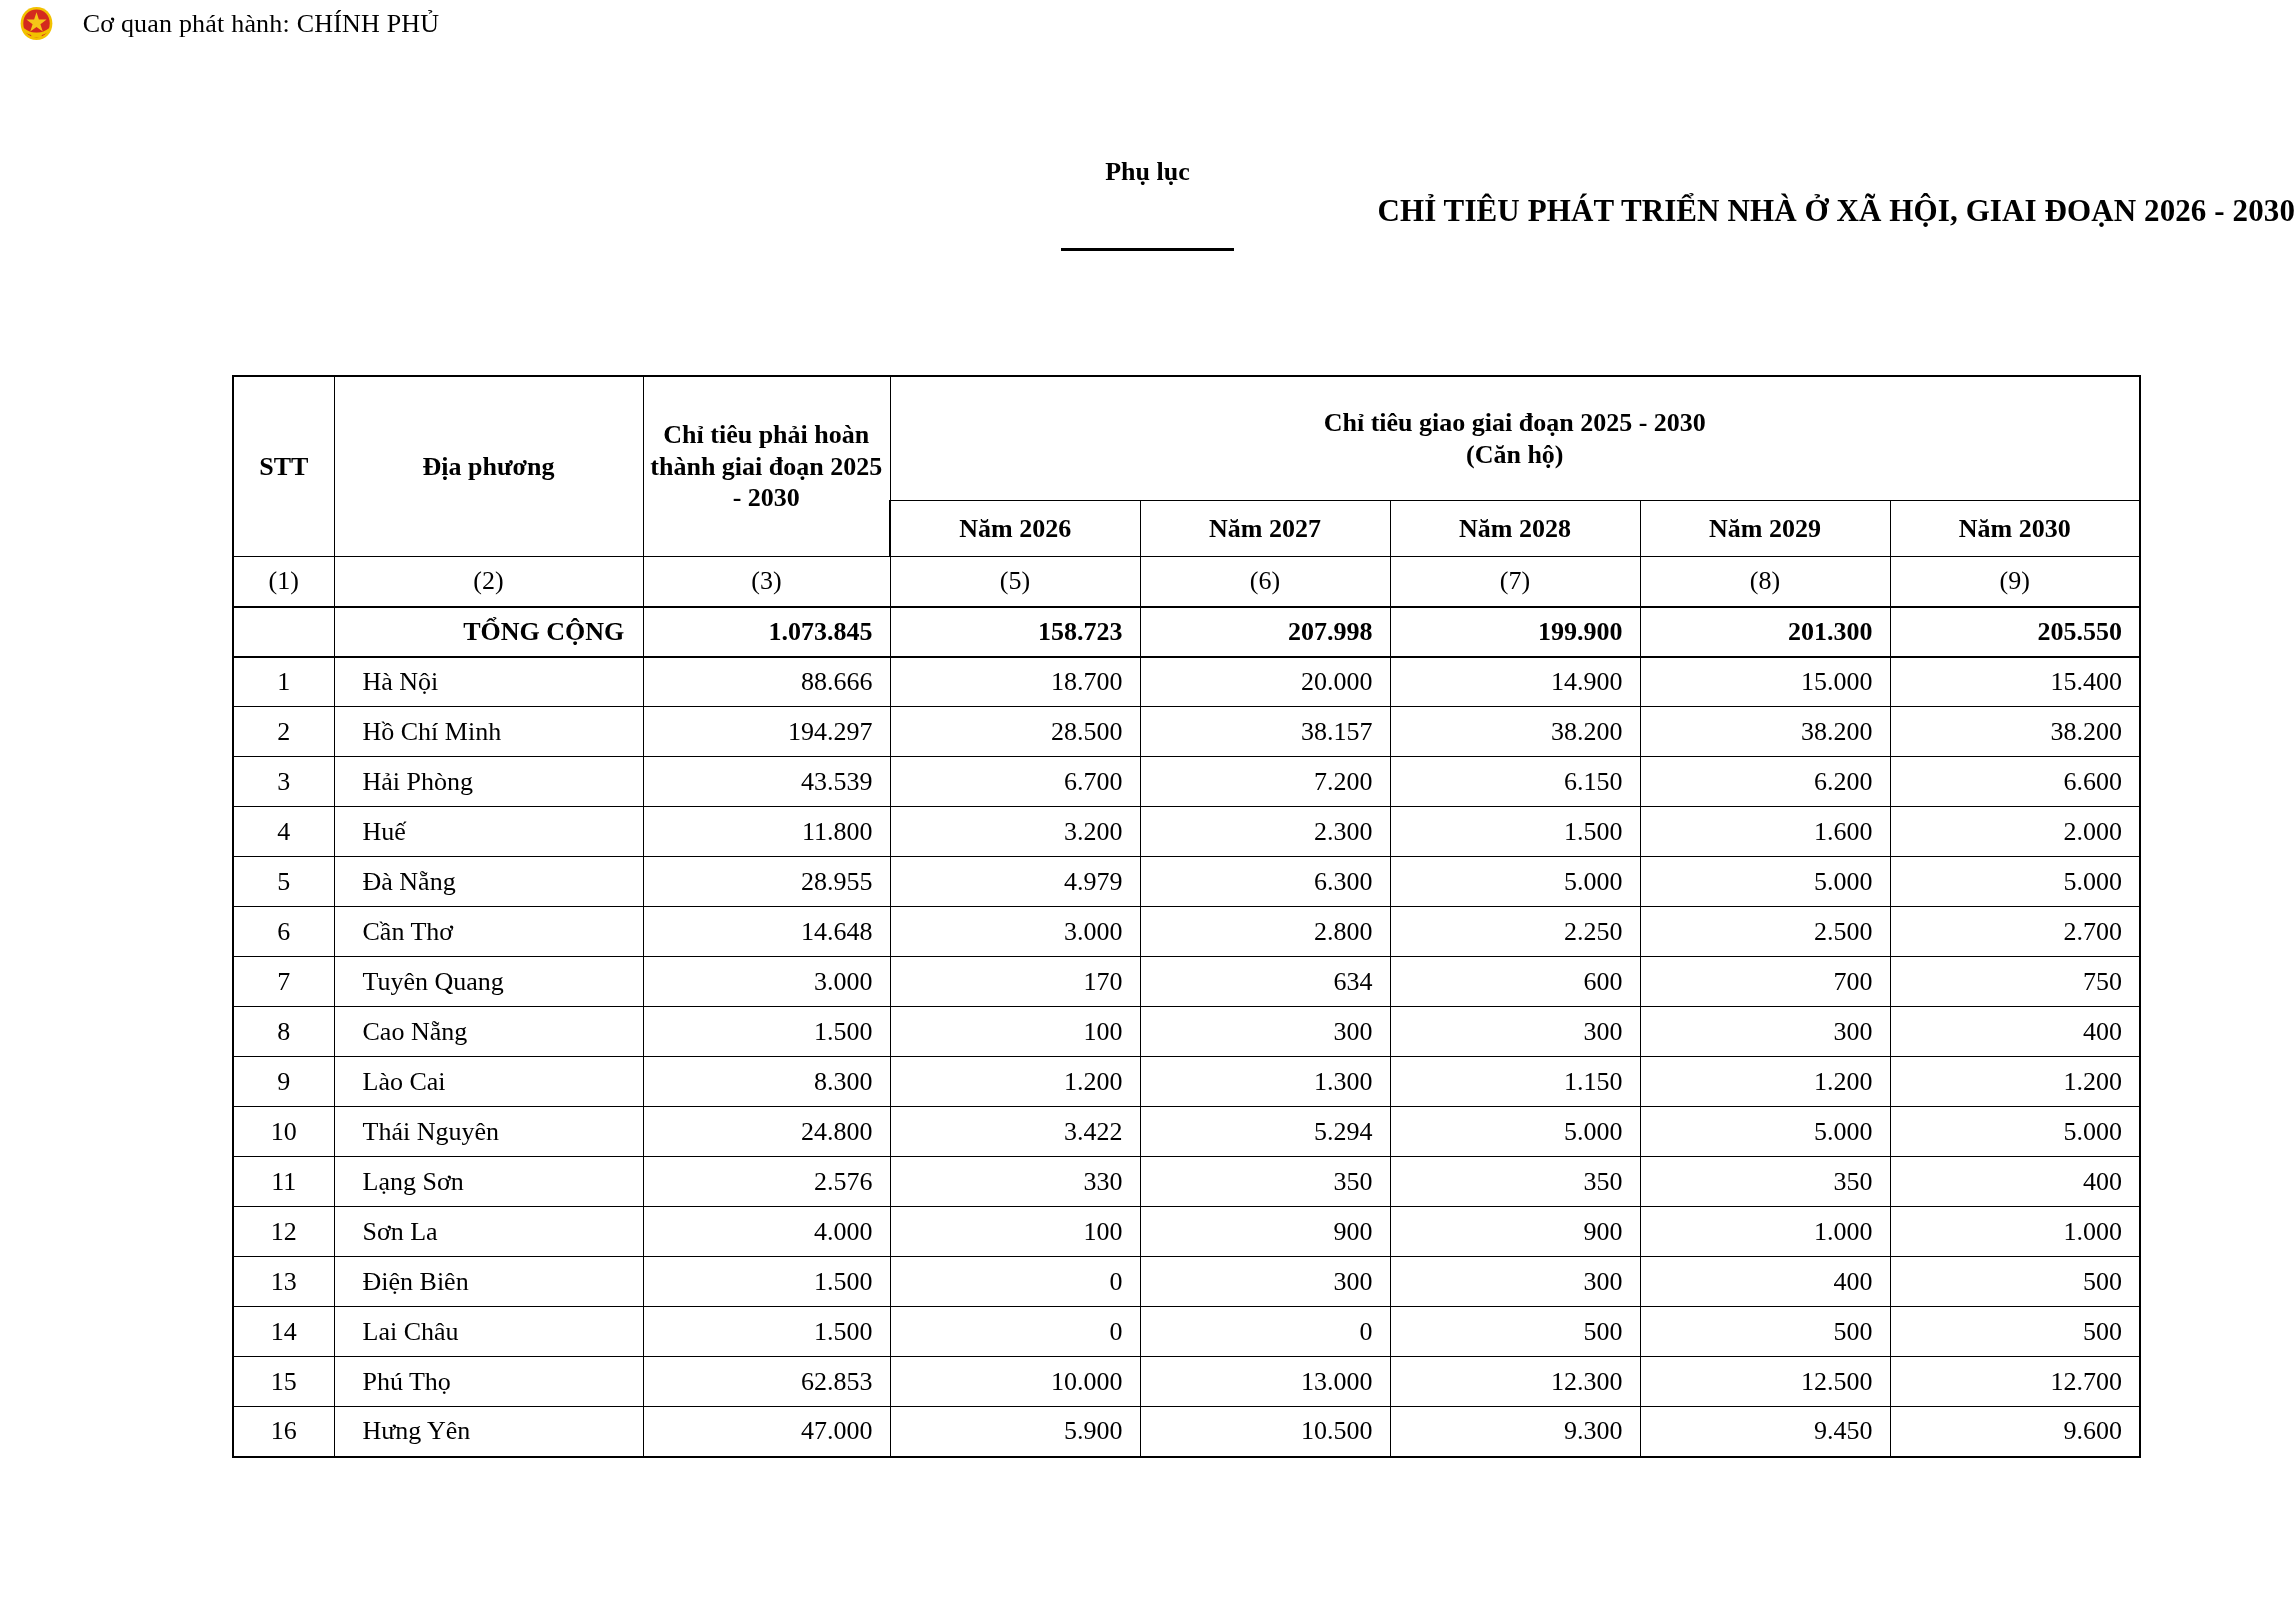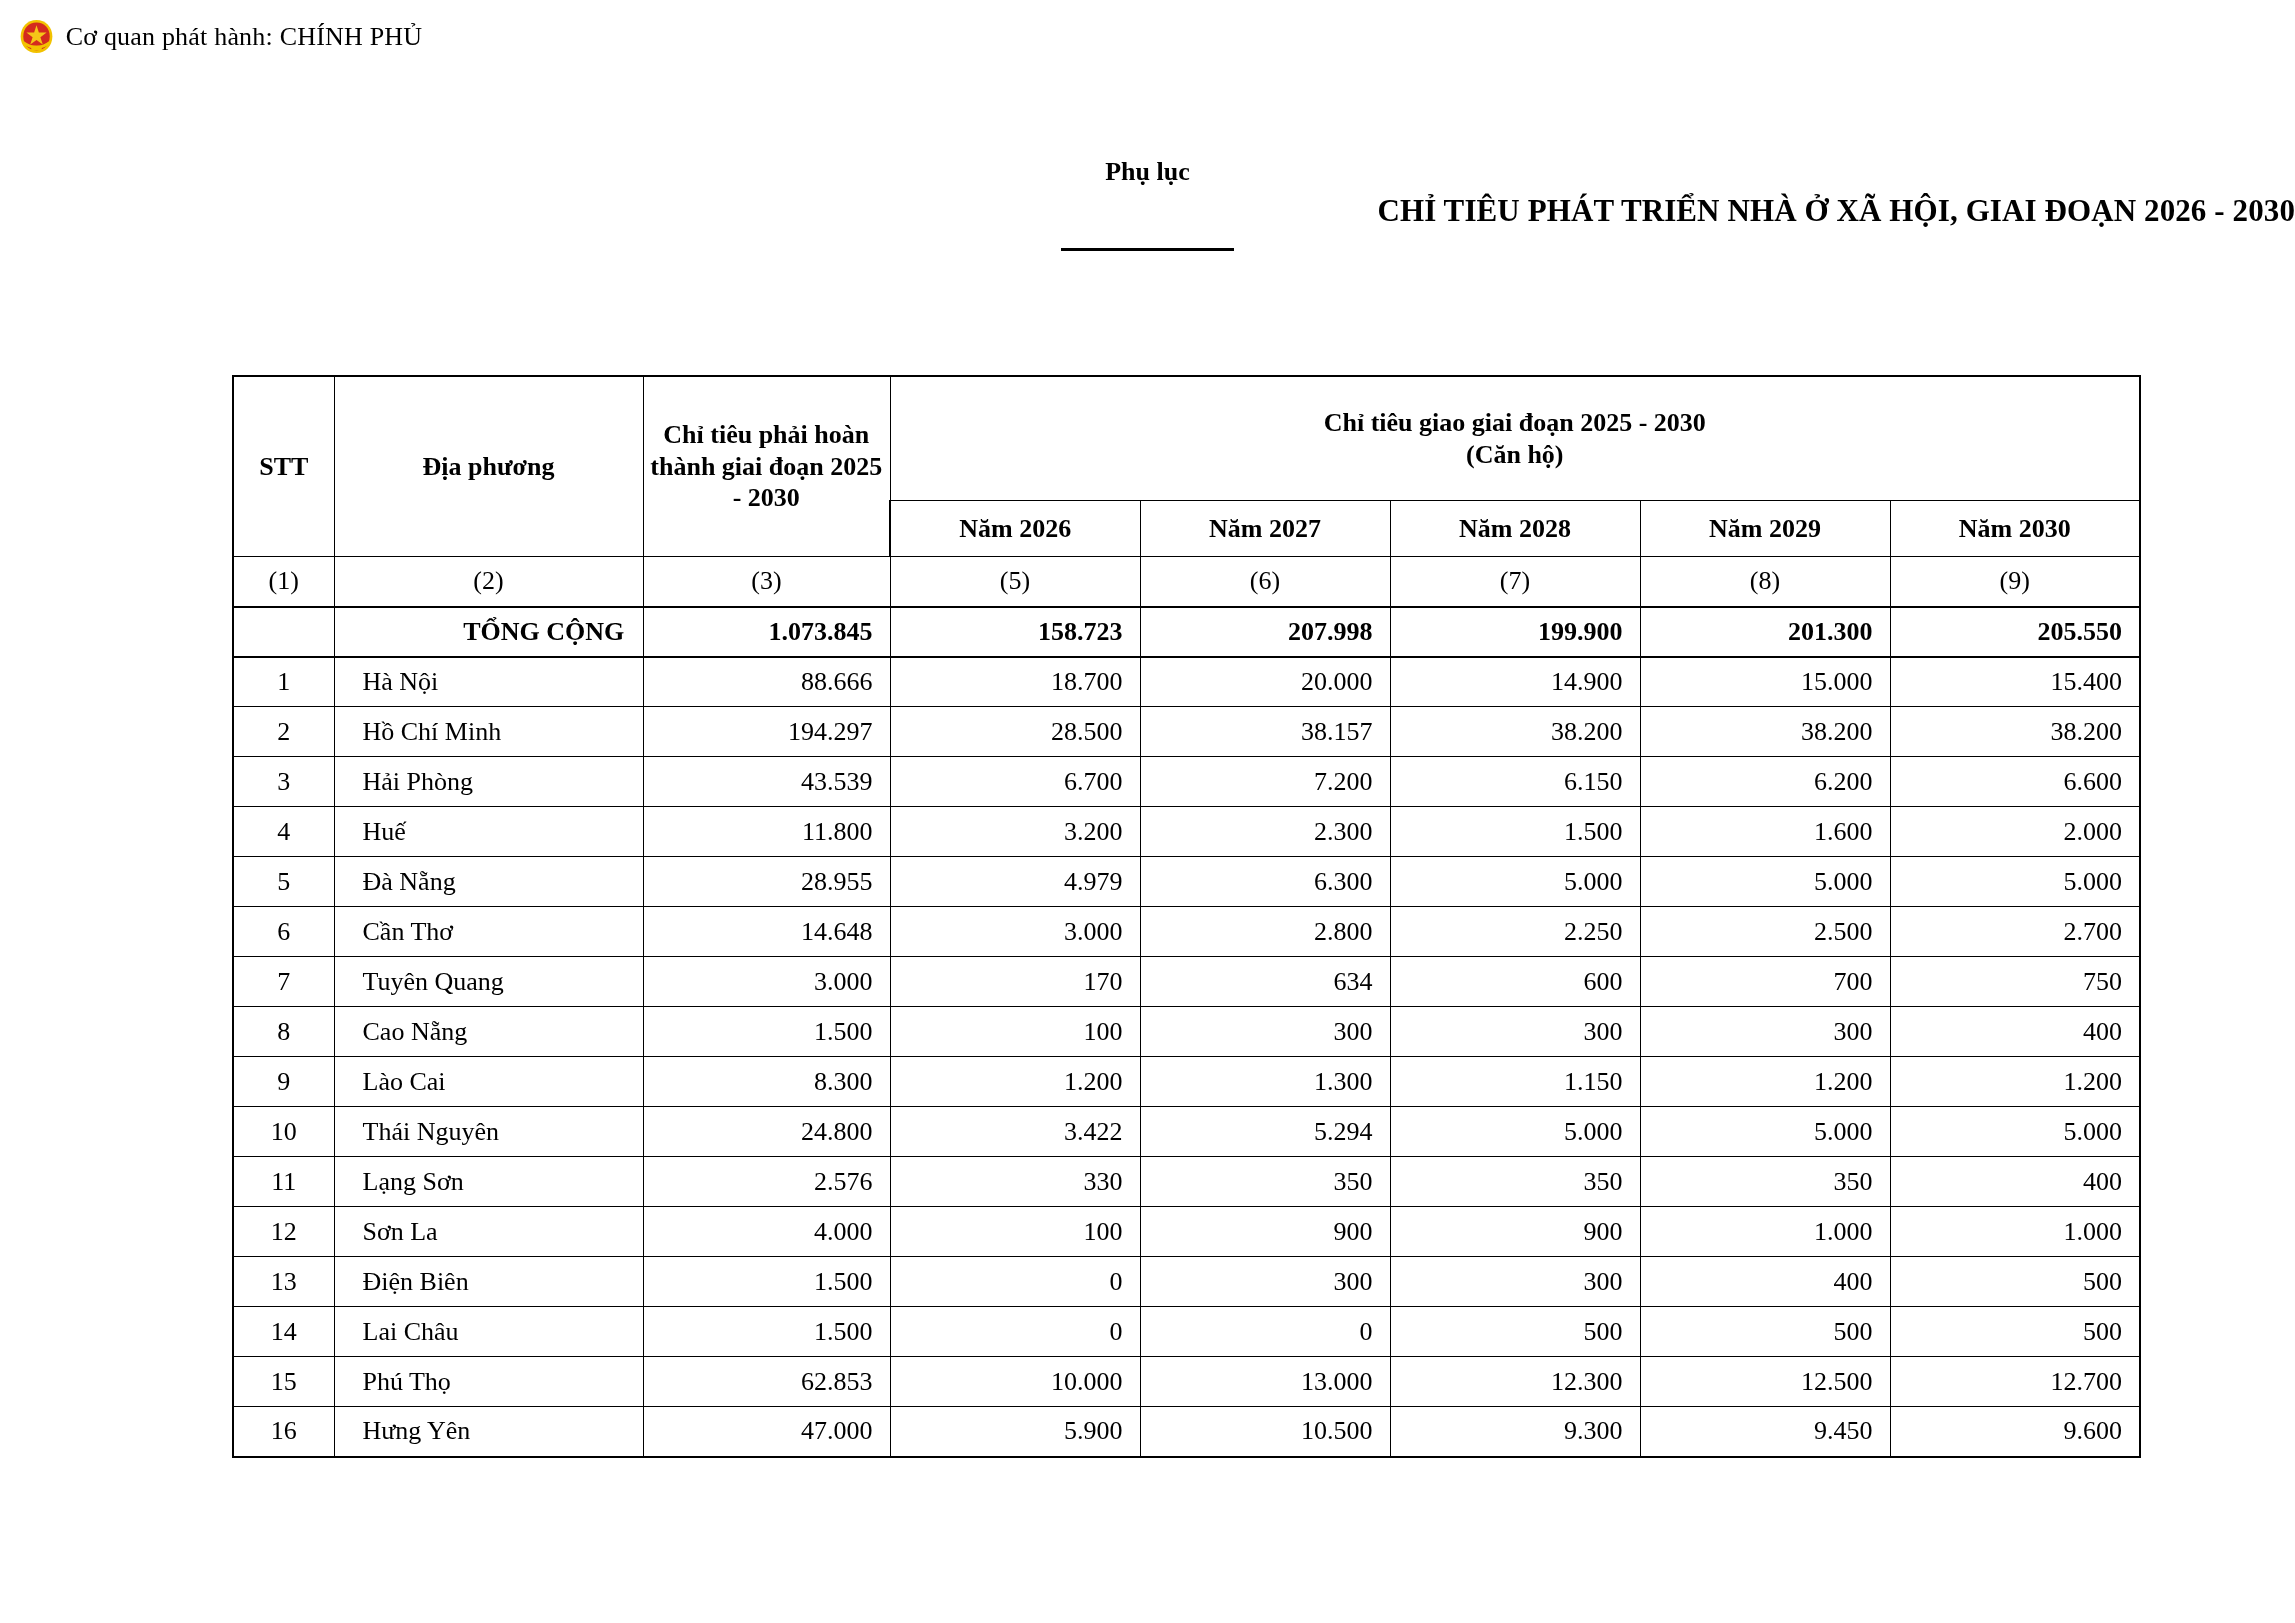--- a/index.html
+++ b/index.html
@@ -7,22 +7,22 @@
     width:2295px;height:1623px;
     background:#ffffff;
     font-family:"Liberation Serif","DejaVu Serif",serif;
     color:#000000;
     overflow:hidden;
     position:relative;
   }
 
   
   #agency-header{
-    position:absolute;left:15.7px;top:16px;
-    display:flex;align-items:center;gap:9px;
+    position:absolute;left:15.7px;top:3px;
+    display:flex;align-items:center;gap:26px;
   }
   #emblem{
     width:41px;height:41px;flex:0 0 41px;position:relative;
   }
   #agency-text{
     font-size:26px;letter-spacing:0.2px;white-space:nowrap;
   }
 
   
   #title-block{

